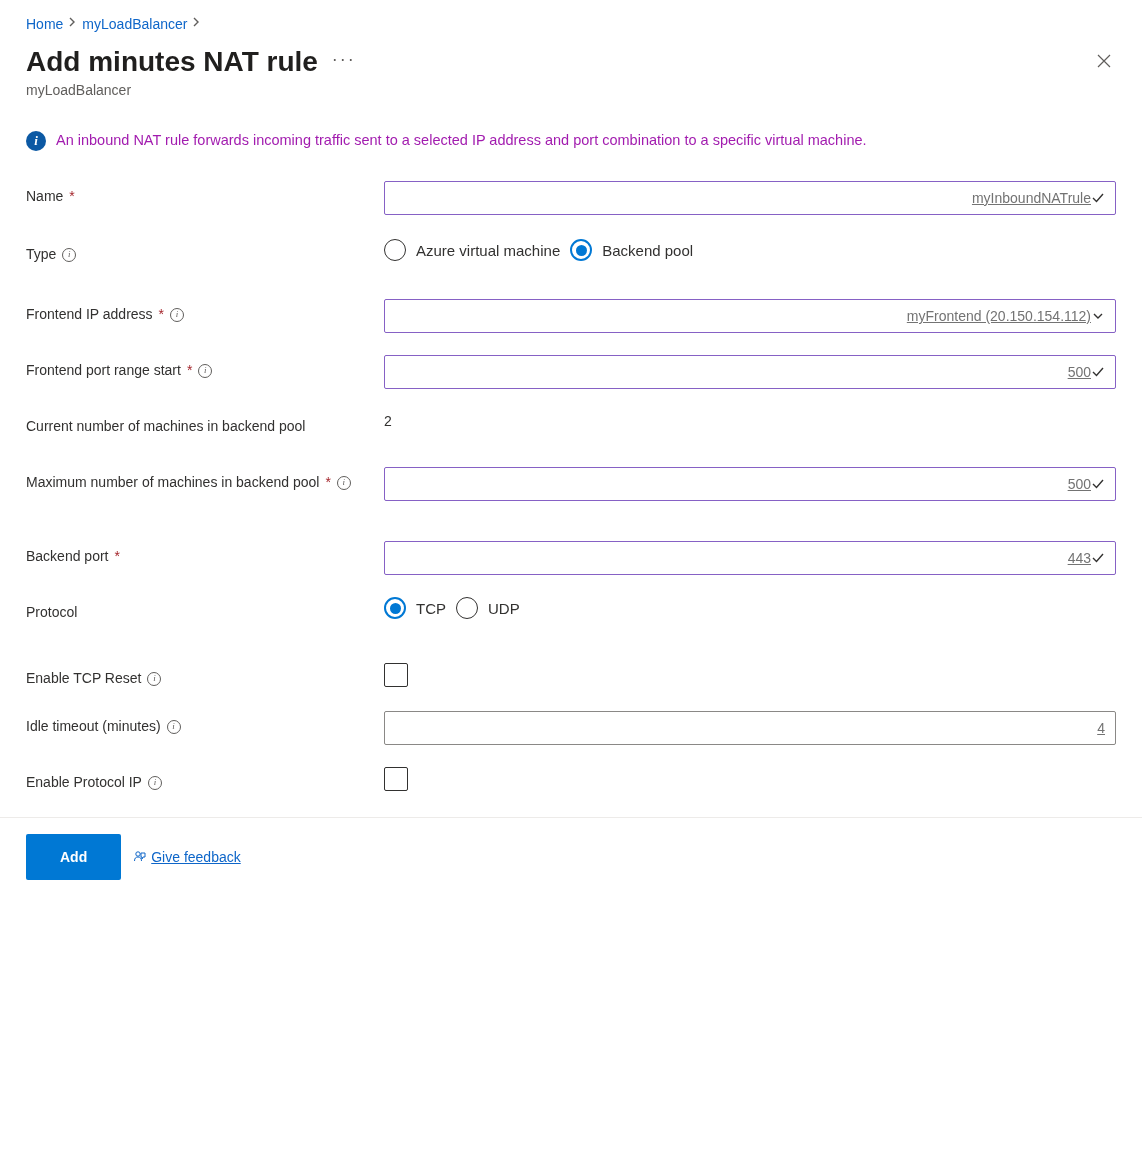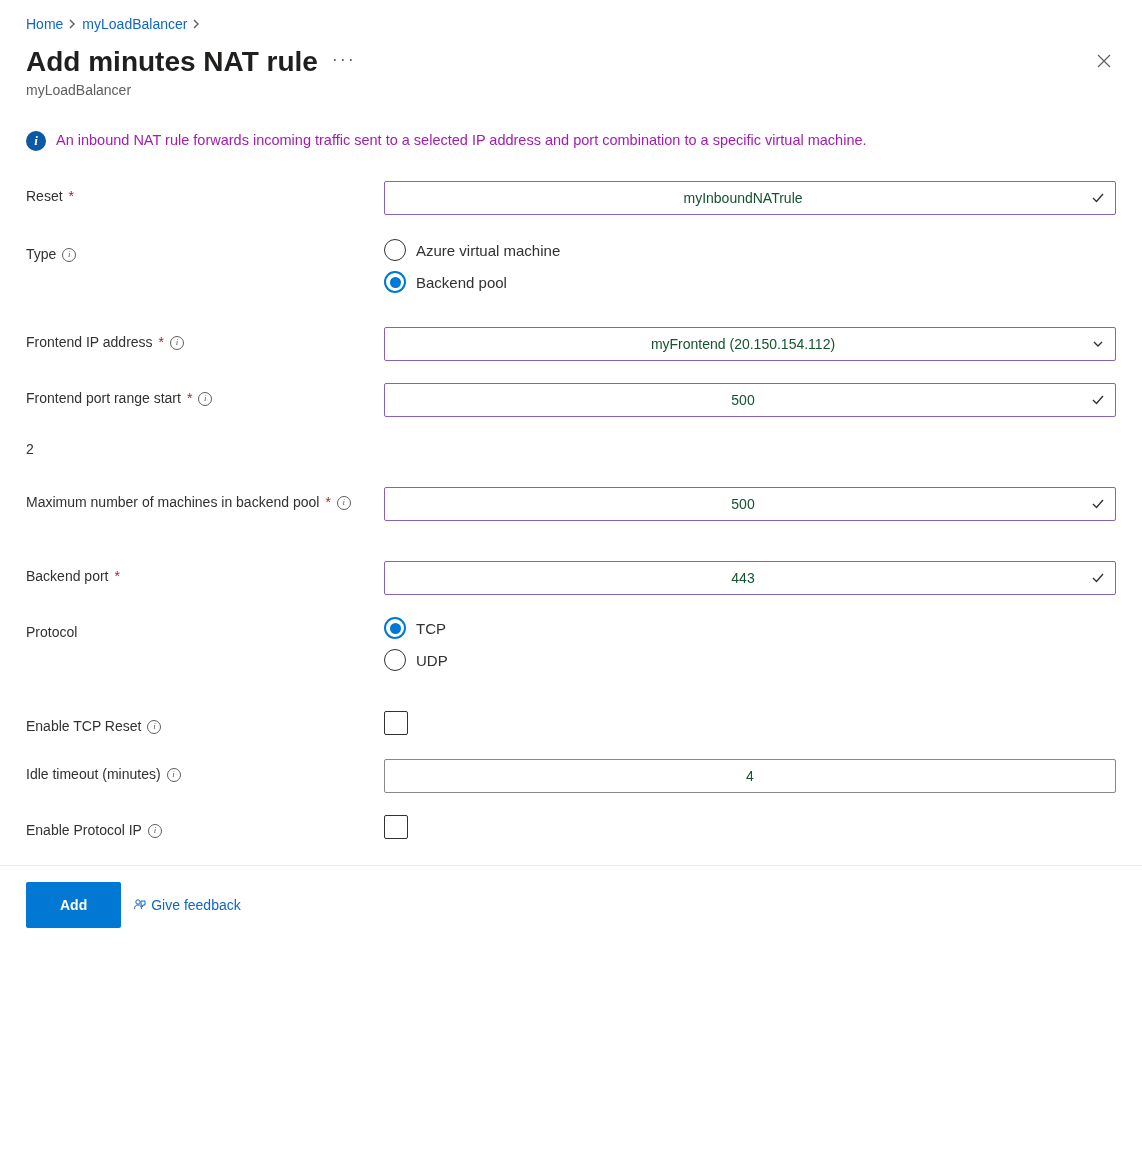--- a/index.html
+++ b/index.html
@@ -9,21 +9,21 @@
     color: #323130;
     background: #fff;
     width: 1142px;
     position: relative;
   }
   .content {
     padding: 16px 26px 0 26px;
   }
   .breadcrumb {
     display: flex;
-    align-items: flex-end;
+    align-items: flex-start;
     gap: 6px;
     font-size: 14px;
     margin-bottom: 14px;
   }
   .breadcrumb a { color: #0e66c9; text-decoration: none; }
   .breadcrumb .sep { color: #605e5c; font-size: 12px; }
   .header-row {
     display: flex;
     align-items: center;
     justify-content: space-between;
@@ -114,27 +114,27 @@
     font-family: inherit;
     display: flex;
     align-items: center;
     justify-content: space-between;
     background: #fff;
   }
   .text-input.validated, .select-input.purple {
     border-color: #8661c5;
   }
   .text-input.plain { border-color: #8a8886; }
-  .input-value { flex: 1; text-align: center; color: #14532d; }
+  .input-value { flex: 1; text-align: right; color: #737373; text-decoration: underline; }
   .check-icon, .chevron-icon {
     width: 14px; height: 14px;
     flex: 0 0 14px;
     display: inline-flex; align-items: center; justify-content: center;
   }
-  .radio-group { display: flex; flex-direction: column; gap: 10px; }
+  .radio-group { display: flex; flex-direction: row; gap: 10px; }
   .radio-option {
     display: flex; align-items: center; gap: 10px;
     cursor: pointer;
     font-size: 15px;
   }
   .radio-circle {
     width: 22px; height: 22px;
     border: 1px solid #323130;
     border-radius: 50%;
     display: flex; align-items: center; justify-content: center;
@@ -171,20 +171,21 @@
     font-weight: 600;
     cursor: pointer;
     border-radius: 2px;
     height: 46px;
   }
   .feedback-link {
     display: flex; align-items: center; gap: 4px;
     color: #0e66c9;
     font-size: 14px;
     cursor: pointer;
+    text-decoration: underline;
   }
   .feedback-icon { width: 14px; height: 14px; }
   .label-multiline { display:block; max-width: 330px;}
 </style>
 </head>
 <body>
 
 <div class="content">
 
   <div class="breadcrumb">
@@ -215,21 +216,21 @@
   </div>
   <div class="subtitle">myLoadBalancer</div>
 
   <div class="info-box">
     <div class="info-icon">i</div>
     <div class="info-text">An inbound NAT rule forwards incoming traffic sent to a selected IP address and port combination to a specific virtual machine.</div>
   </div>
 
   <div class="form-row">
     <div class="form-label">
-      <span>Reset</span>
+      <span>Name</span>
       <span class="req">*</span>
     </div>
     <div class="form-control">
       <div class="text-input validated">
         <span class="input-value">myInboundNATrule</span>
         <span class="check-icon">
           <svg width="14" height="14" viewBox="0 0 14 14">
               <path d="M2 7 L5.5 10.5 L12 3" stroke="#323130" stroke-width="1.4" fill="none"></path>
             </svg>
         </span>
@@ -287,20 +288,23 @@
         <span class="check-icon">
           <svg width="14" height="14" viewBox="0 0 14 14">
               <path d="M2 7 L5.5 10.5 L12 3" stroke="#323130" stroke-width="1.4" fill="none"></path>
             </svg>
         </span>
       </div>
     </div>
   </div>
 
   <div class="form-row" style="margin-bottom:30px;">
+    <div class="form-label">
+      <span class="label-multiline">Current number of machines in backend pool</span>
+    </div>
     <div class="form-control">
       <div class="static-value">2</div>
     </div>
   </div>
 
   <div class="form-row" style="margin-bottom:40px;">
     <div class="form-label">
       <span class="label-multiline" style="display:inline">Maximum number of machines in backend pool</span>
       <span class="req">*</span>
       <span class="help-icon">i</span>

